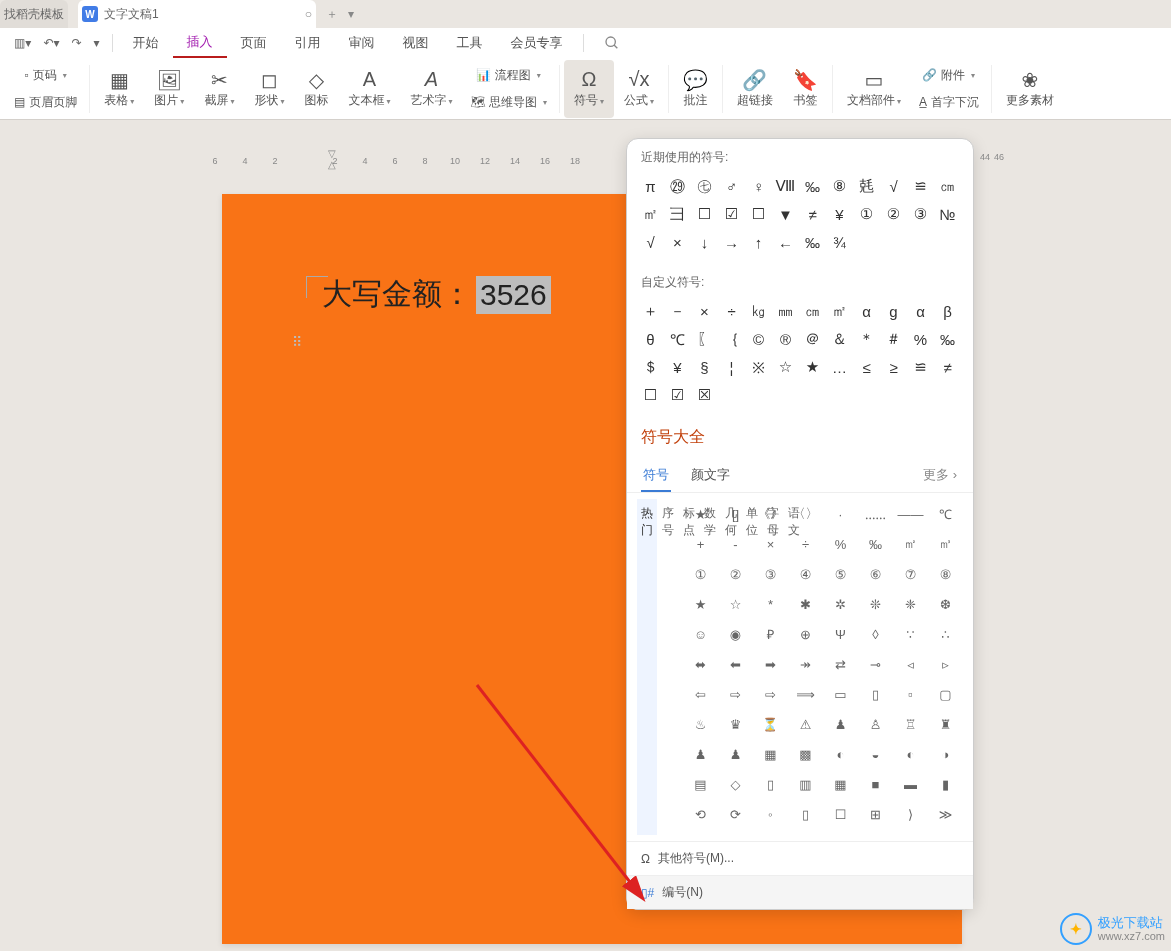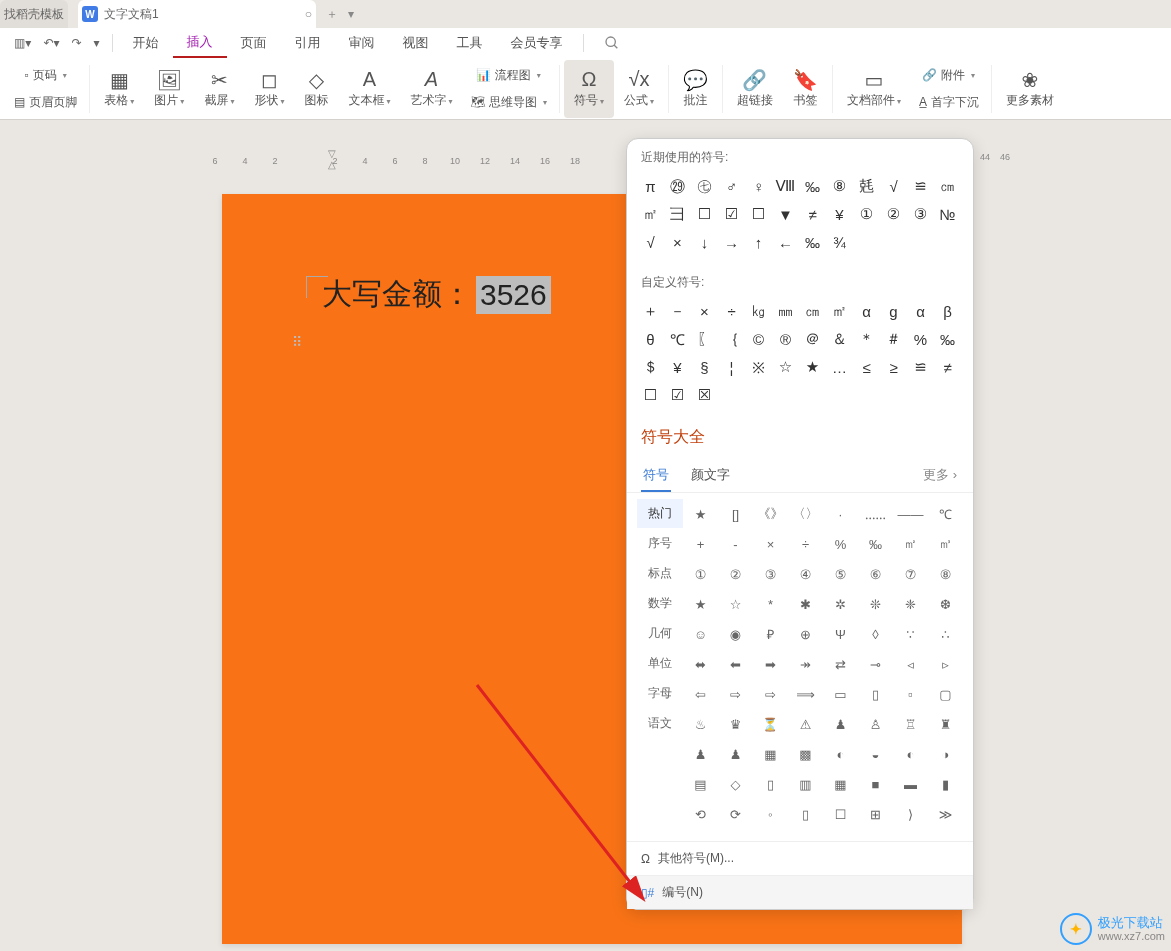--- a/index.html
+++ b/index.html
@@ -48,21 +48,21 @@
 .panel-sec-title{padding:10px 14px 6px;font-size:12px;color:#666}
 .sym-grid{display:flex;flex-wrap:wrap;padding:0 10px 8px;gap:0}
 .sym{width:27px;height:28px;display:flex;align-items:center;justify-content:center;font-size:15px;color:#333;cursor:pointer}
 
 .panel-tabs{display:flex;padding:6px 14px 0;gap:18px;border-bottom:1px solid #eee}
 .ptab{padding:6px 2px;font-size:13px;color:#555}
 .ptab.act{color:#3a7bd5;border-bottom:2px solid #3a7bd5}
 .ptab-more{margin-left:auto;color:#888}
 
 .cat-area{display:flex;padding:6px 10px;height:348px;overflow:hidden}
-.cats{width:46px;display:flex;flex-direction:column;gap:1px}
+.cats{width:46px;display:flex;flex-direction:row;gap:1px}
 .cat{padding:6px 4px;font-size:12px;color:#666;text-align:center}
 .cat.act{background:#eef4ff;color:#333}
 .catgrid{flex:1;display:grid;grid-template-columns:repeat(8,1fr);grid-auto-rows:30px;gap:0;overflow:hidden;align-content:start}
 .cs{display:flex;align-items:center;justify-content:center;font-size:13px;color:#666;cursor:pointer}
 
 .panel-foot{border-top:1px solid #eee;padding:8px 14px;display:flex;align-items:center;gap:8px;color:#555}
 .panel-foot.hl{background:#f5f5f5}
 
 .arrow-svg{position:absolute;left:472px;top:680px;pointer-events:none}
 
@@ -207,21 +207,21 @@
     <span>4</span>
     <span>6</span>
     <span>8</span>
     <span>10</span>
     <span>12</span>
     <span>14</span>
     <span>16</span>
     <span>18</span>
 </div>
 <div class="ruler-marker">▽<br>△</div>
-<div class="ruler-right"><span style="margin-right:10px">44</span><span>46</span></div>
+<div class="ruler-right"><span style="margin-right:4px">44</span><span>46</span></div>
 
 <div class="doc">
   <div class="doc-inner">
     <div class="bigtxt">
       <span>大写金额：</span>
       <span class="hlt">3526</span>
     </div>
   </div>
 </div>
 <div class="corner"></div>

